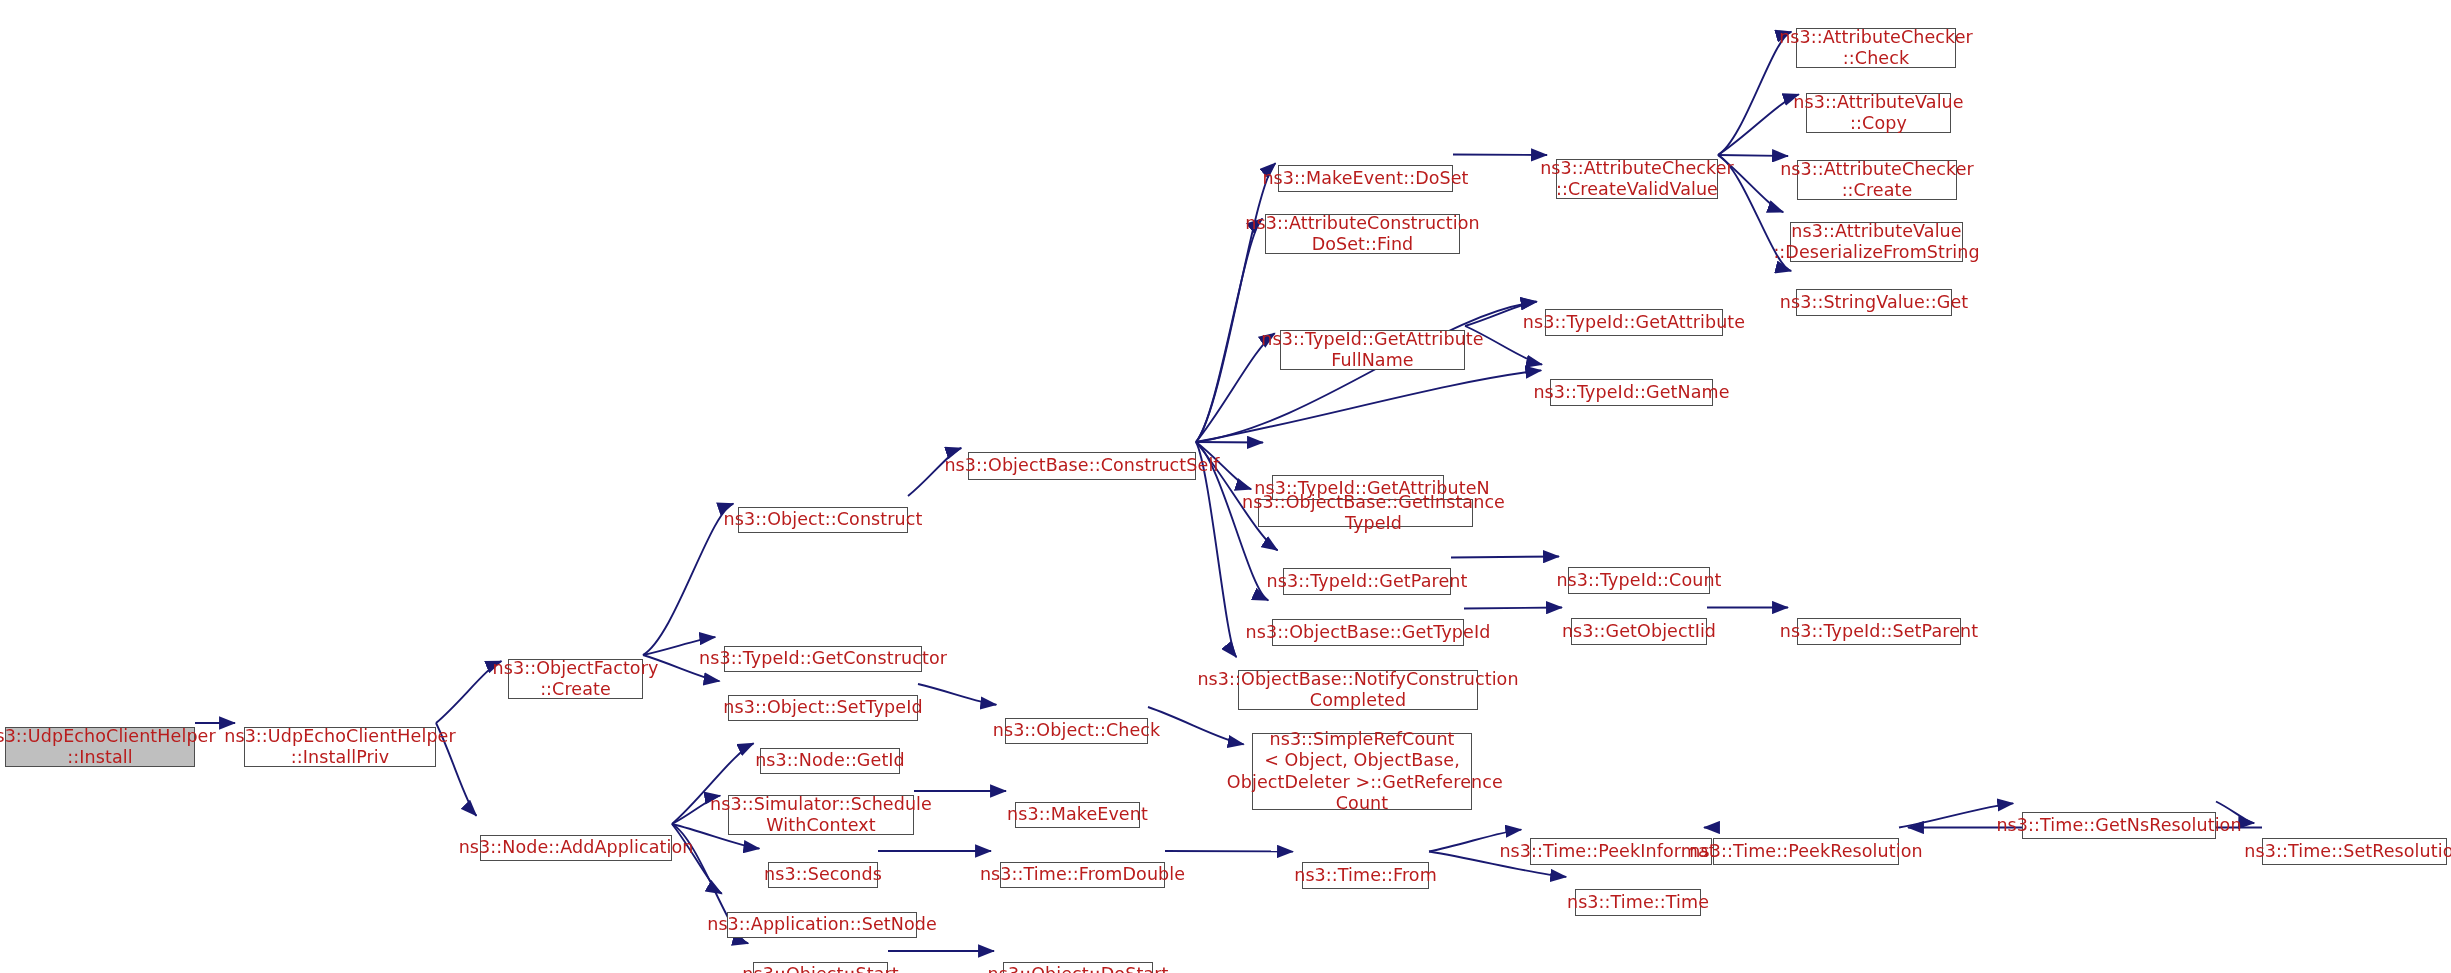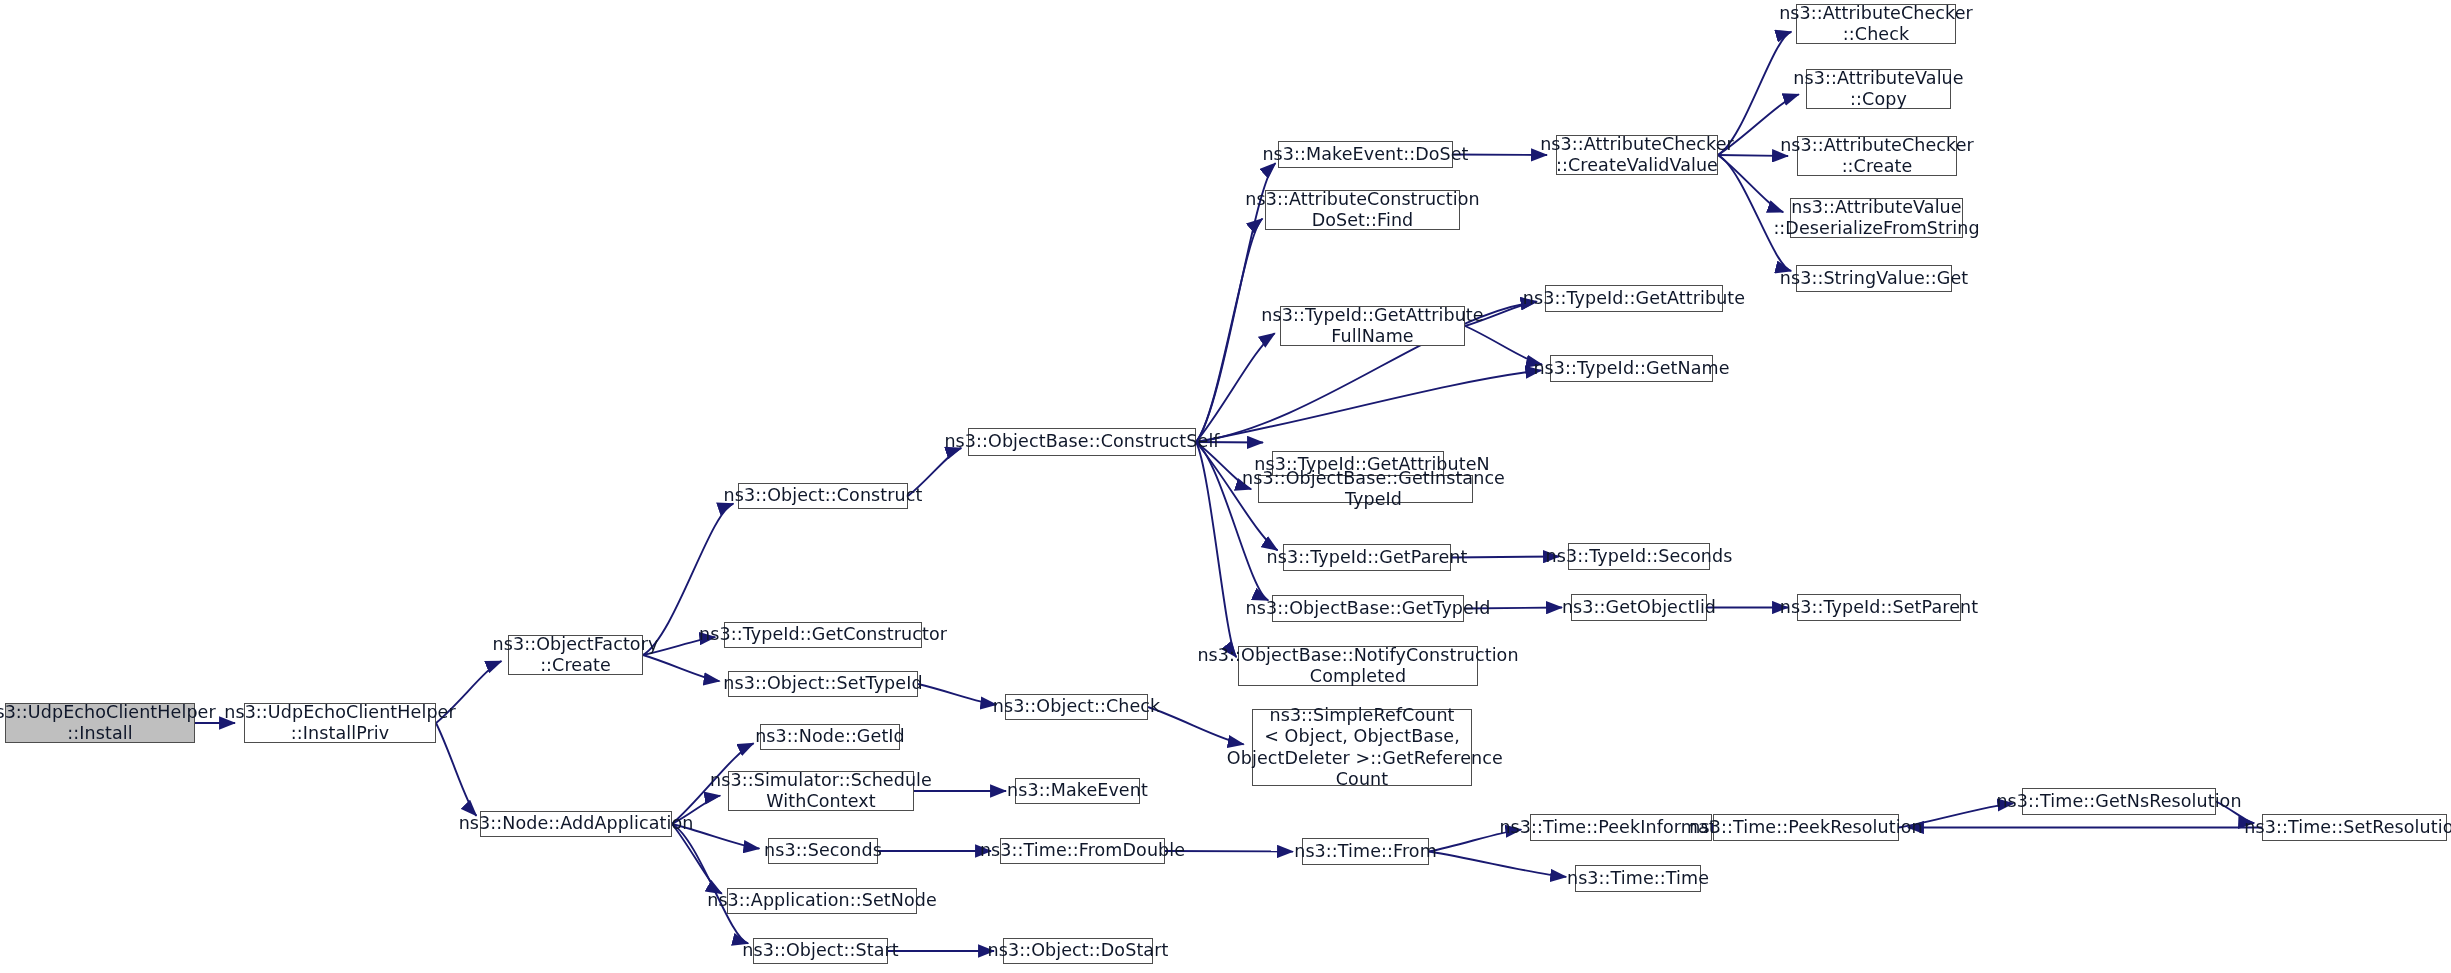--- a/index.html
+++ b/index.html
@@ -21,30 +21,31 @@
     top: 0;
     width: 2451px;
     height: 973px;
     pointer-events: none;
   }
   .node {
     position: absolute;
     box-sizing: border-box;
     border: 1.6px solid #4d4d4d;
     background: #ffffff;
-    color: #0f172a;
+    color: #b91c1c;
     display: flex;
     align-items: center;
     justify-content: center;
     text-align: center;
     font-size: 17.5px;
     line-height: 1.22;
     white-space: pre;
     letter-spacing: 0.1px;
     z-index: 5;
+    margin-top: 24px;
   }
   .node.highlight {
     background: #bfbfbf;
   }
   .node .lbl { display: block; }
 </style>
 </head>
 <body>
 
 <div id="canvas">
@@ -135,21 +136,21 @@
       <div class="node" style="left: 1283px; top: 544px; width: 168px; height: 27px;"><span class="lbl">ns3::TypeId::GetParent</span></div>
       <div class="node" style="left: 1272px; top: 595px; width: 192px; height: 27px;"><span class="lbl">ns3::ObjectBase::GetTypeId</span></div>
       <div class="node" style="left: 1238px; top: 646px; width: 240px; height: 40px;"><span class="lbl">ns3::ObjectBase::NotifyConstruction
 Completed</span></div>
       <div class="node" style="left: 1252px; top: 709px; width: 220px; height: 77px;"><span class="lbl">ns3::SimpleRefCount
 &lt; Object, ObjectBase,
  ObjectDeleter &gt;::GetReference
 Count</span></div>
       <div class="node" style="left: 1545px; top: 285px; width: 178px; height: 27px;"><span class="lbl">ns3::TypeId::GetAttribute</span></div>
       <div class="node" style="left: 1550px; top: 355px; width: 163px; height: 27px;"><span class="lbl">ns3::TypeId::GetName</span></div>
-      <div class="node" style="left: 1568px; top: 543px; width: 142px; height: 27px;"><span class="lbl">ns3::TypeId::Seconds</span></div>
+      <div class="node" style="left: 1568px; top: 543px; width: 142px; height: 27px;"><span class="lbl">ns3::TypeId::Count</span></div>
       <div class="node" style="left: 1571px; top: 594px; width: 136px; height: 27px;"><span class="lbl">ns3::GetObjectIid</span></div>
       <div class="node" style="left: 1556px; top: 135px; width: 162px; height: 40px;"><span class="lbl">ns3::AttributeChecker
 ::CreateValidValue</span></div>
       <div class="node" style="left: 1302px; top: 838px; width: 127px; height: 27px;"><span class="lbl">ns3::Time::From</span></div>
       <div class="node" style="left: 1530px; top: 814px; width: 182px; height: 27px;"><span class="lbl">ns3::Time::PeekInformation</span></div>
       <div class="node" style="left: 1575px; top: 865px; width: 126px; height: 27px;"><span class="lbl">ns3::Time::Time</span></div>
       <div class="node" style="left: 1713px; top: 814px; width: 186px; height: 27px;"><span class="lbl">ns3::Time::PeekResolution</span></div>
       <div class="node" style="left: 1796px; top: 4px; width: 160px; height: 40px;"><span class="lbl">ns3::AttributeChecker
 ::Check</span></div>
       <div class="node" style="left: 1806px; top: 69px; width: 145px; height: 40px;"><span class="lbl">ns3::AttributeValue

